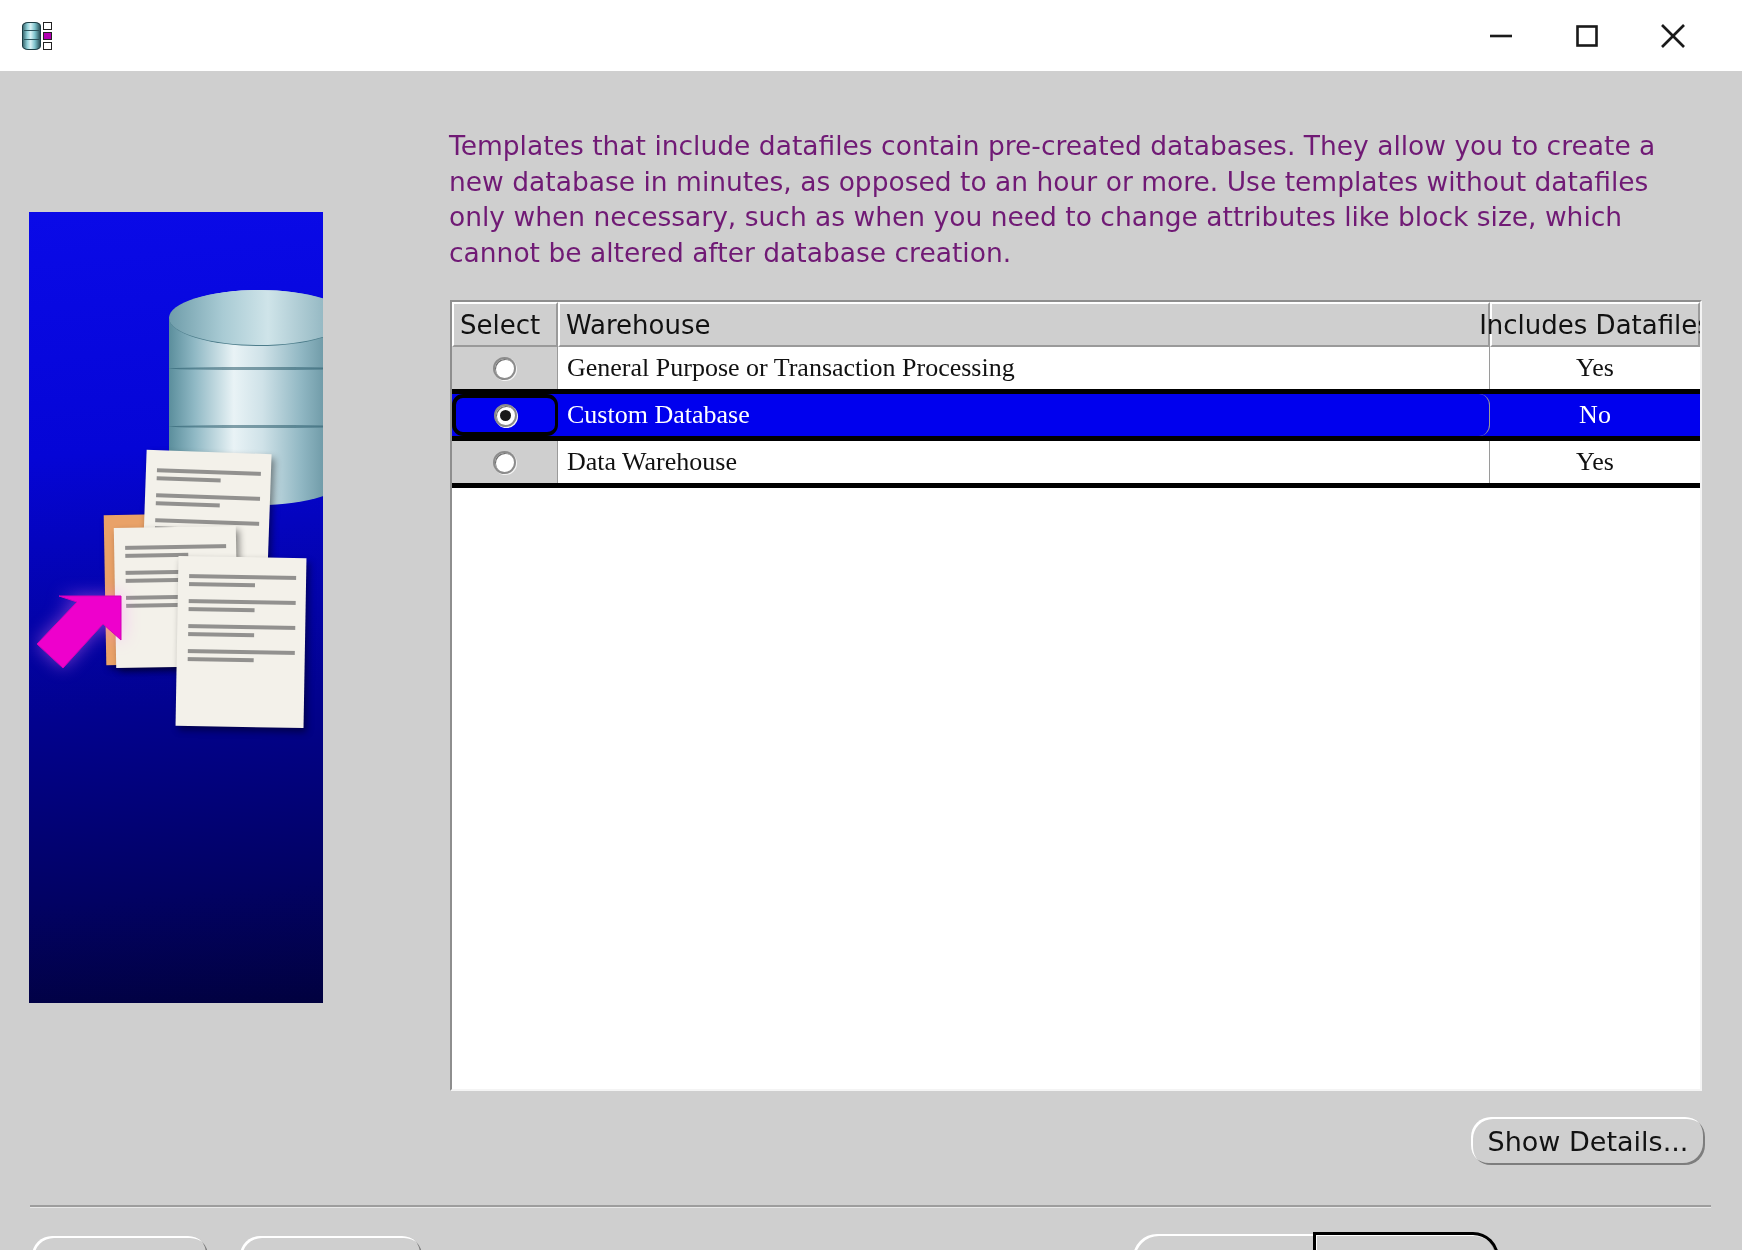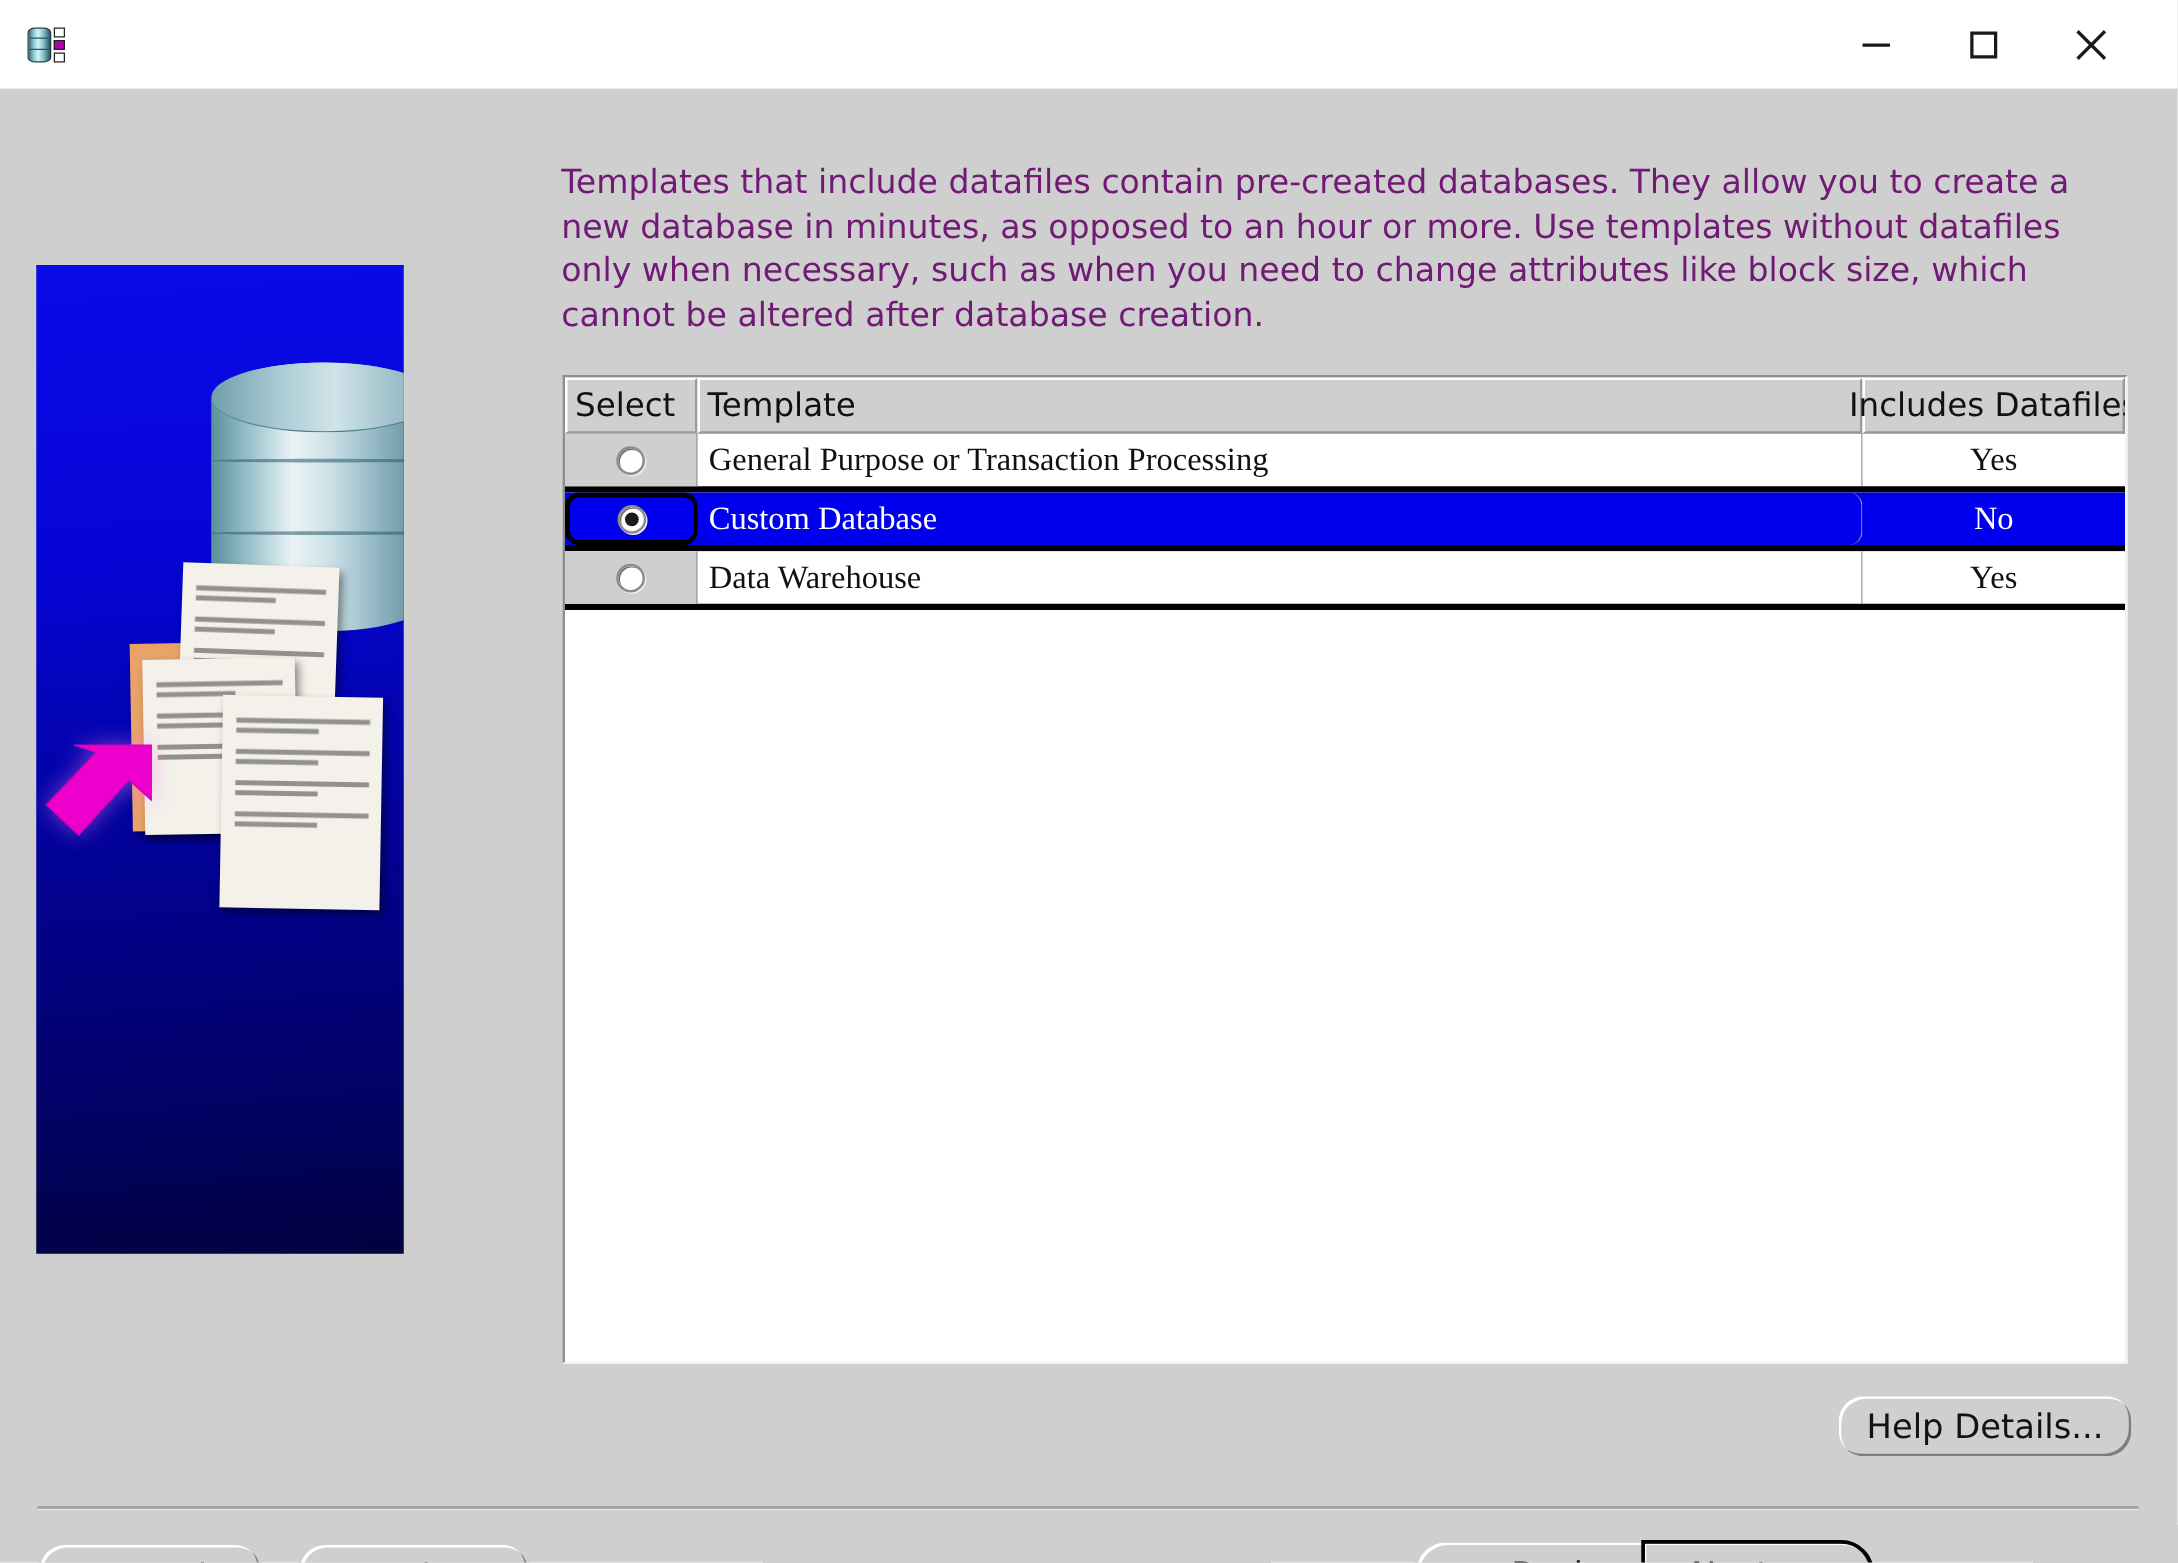--- a/index.html
+++ b/index.html
@@ -487,21 +487,21 @@
     </div>
 
     <div class="desc">
       <p>Templates that include datafiles contain pre-created databases. They allow you to create a new database in minutes, as opposed to an hour or more. Use templates without datafiles only when necessary, such as when you need to change attributes like block size, which cannot be altered after database creation.</p>
     </div>
 
     <div class="table-panel">
 
       <div class="thead">
         <div class="th c-select">Select</div>
-        <div class="th c-template">Template</div>
+        <div class="th c-template">Warehouse</div>
         <div class="th c-datafiles">Includes Datafiles</div>
       </div>
 
       <div class="trow">
         <div class="td c-select">
           <span class="radio"></span>
         </div>
         <div class="td c-template">General Purpose or Transaction Processing</div>
         <div class="td c-datafiles">Yes</div>
       </div>
@@ -518,21 +518,21 @@
         <div class="td c-select">
           <span class="radio"></span>
         </div>
         <div class="td c-template">Data Warehouse</div>
         <div class="td c-datafiles">Yes</div>
       </div>
 
     </div>
 
     <div class="btn btn-showdetails">
-      <span>Help Details...</span>
+      <span>Show Details...</span>
     </div>
 
     <div class="separator"></div>
 
     <div class="btn btn-cancel">
       <span>Cancel</span>
     </div>
     <div class="btn btn-help">
       <span>Help</span>
     </div>

